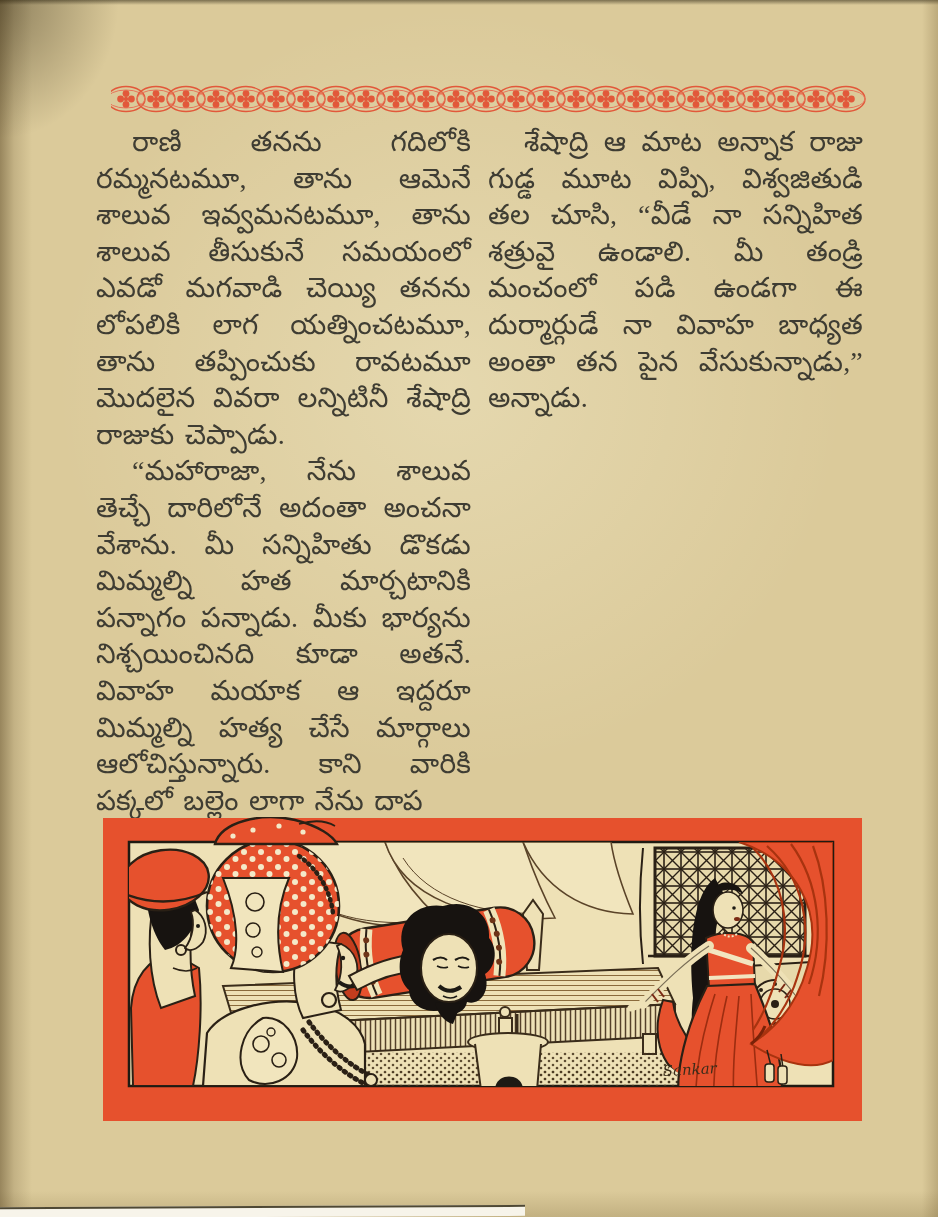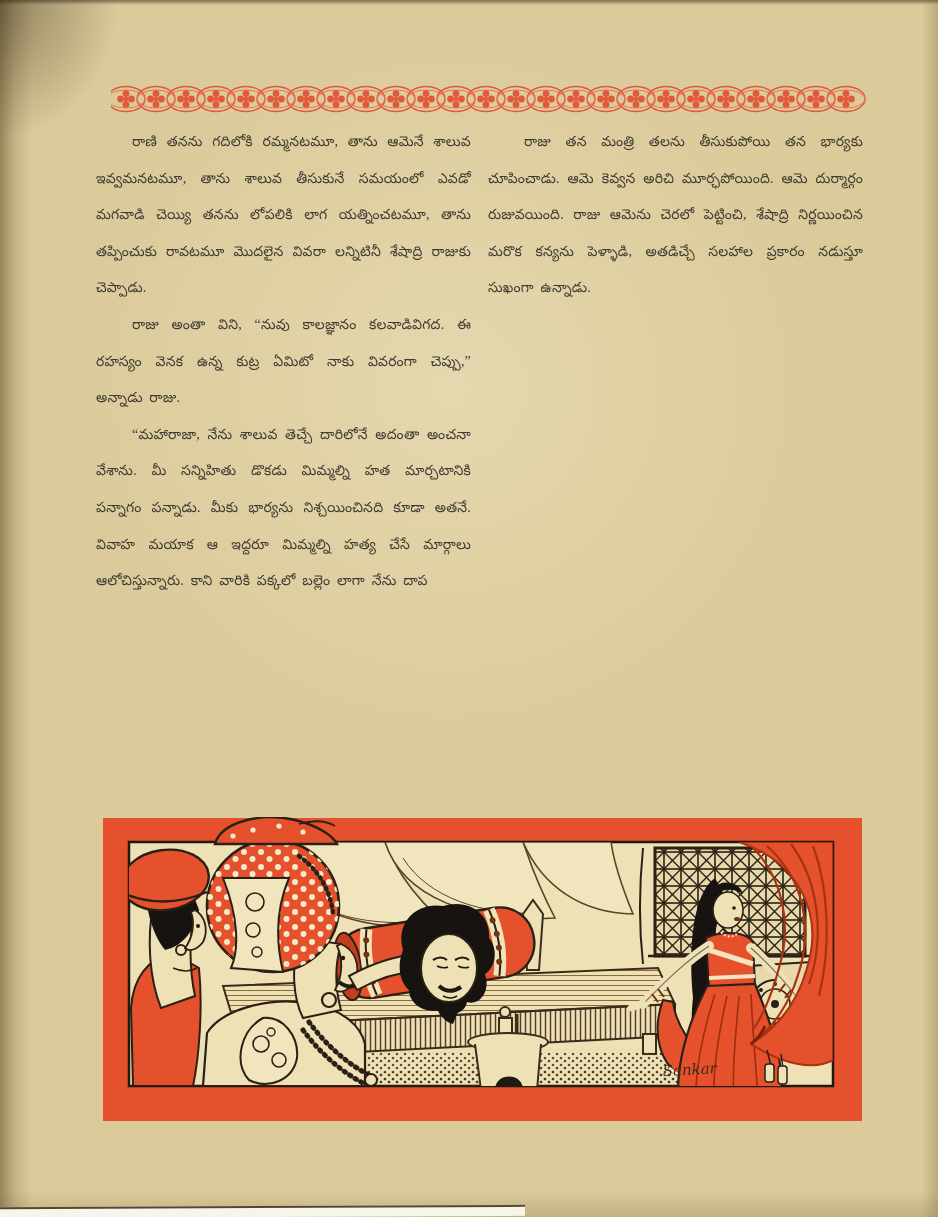--- a/index.html
+++ b/index.html
@@ -29,21 +29,21 @@
     transform:skewY(-0.25deg);
   }
   .ornament{
     position:absolute;left:111px;top:84px;width:757px;height:30px;
   }
   .columns{
     position:absolute;left:96px;top:124px;width:768px;
     display:flex;gap:17px;
   }
   .col{width:375px;
-    font-size:14px;line-height:36.6px;color:#3f3d33;
+    font-size:28px;line-height:36.6px;color:#3f3d33;
     text-align:justify;letter-spacing:0.2px;word-spacing:3px;
   }
   .col p{margin:0;}
   .col p.indent{text-indent:36px;}
   .illustration{
     position:absolute;left:103px;top:817px;width:759px;height:305px;
   }
   .illustration svg{display:block;width:100%;height:100%;}
   .sig{font-style:italic;font-family:"DejaVu Serif",serif;}
 </style>
@@ -91,25 +91,24 @@
       <use href="#orn-unit" x="645"></use>
         <use href="#orn-unit" x="675"></use>
         <use href="#orn-unit" x="705"></use>
       <use href="#orn-unit" x="735"></use>
     </g>
   </svg>
 
   <div class="columns">
     <div class="col">
       <p class="indent">రాణి తనను గదిలోకి రమ్మనటమూ, తాను ఆమెనే శాలువ ఇవ్వమనటమూ, తాను శాలువ తీసుకునే సమయంలో ఎవడో మగవాడి చెయ్యి తనను లోపలికి లాగ యత్నించటమూ, తాను తప్పించుకు రావటమూ మొదలైన వివరా లన్నిటినీ శేషాద్రి రాజుకు చెప్పాడు.</p>
-      <p class="indent">రాజు అంతా విని, “నువు కాలజ్ఞానం కలవాడివిగద. ఈ రహస్యం వెనక ఉన్న కుట్ర ఏమిటో నాకు వివరంగా చెప్పు,” అన్నాడు రాజు.</p>
       <p class="indent">“మహారాజా, నేను శాలువ తెచ్చే దారిలోనే అదంతా అంచనా వేశాను. మీ సన్నిహితు డొకడు మిమ్మల్ని హత మార్చటానికి పన్నాగం పన్నాడు. మీకు భార్యను నిశ్చయించినది కూడా అతనే. వివాహ మయాక ఆ ఇద్దరూ మిమ్మల్ని హత్య చేసే మార్గాలు ఆలోచిస్తున్నారు. కాని వారికి పక్కలో బల్లెం లాగా నేను దాప</p>
     </div>
     <div class="col">
-      <p class="indent">రాజు తన మంత్రి తలను తీసుకుపోయి తన భార్యకు చూపించాడు. ఆమె కెవ్వన అరిచి మూర్ఛపోయింది. ఆమె దుర్మార్గం రుజువయింది. రాజు ఆమెను చెరలో పెట్టించి, శేషాద్రి నిర్ణయించిన మరొక కన్యను పెళ్ళాడి, అతడిచ్చే సలహాల ప్రకారం నడుస్తూ సుఖంగా ఉన్నాడు.</p>
+      <p class="indent">శేషాద్రి ఆ మాట అన్నాక రాజు గుడ్డ మూట విప్పి, విశ్వజితుడి తల చూసి, “వీడే నా సన్నిహిత శత్రువై ఉండాలి. మీ తండ్రి మంచంలో పడి ఉండగా ఈ దుర్మార్గుడే నా వివాహ బాధ్యత అంతా తన పైన వేసుకున్నాడు,” అన్నాడు.</p>
     </div>
   </div>
 
   <div class="illustration">
     <svg viewBox="0 0 759 303">
       <defs>
         <pattern id="turbanDots" width="17" height="15" patternUnits="userSpaceOnUse">
           <circle cx="5" cy="4" r="3" fill="#f4e9c8"></circle>
             <circle cx="13.5" cy="11" r="3" fill="#f4e9c8"></circle>
         </pattern>

